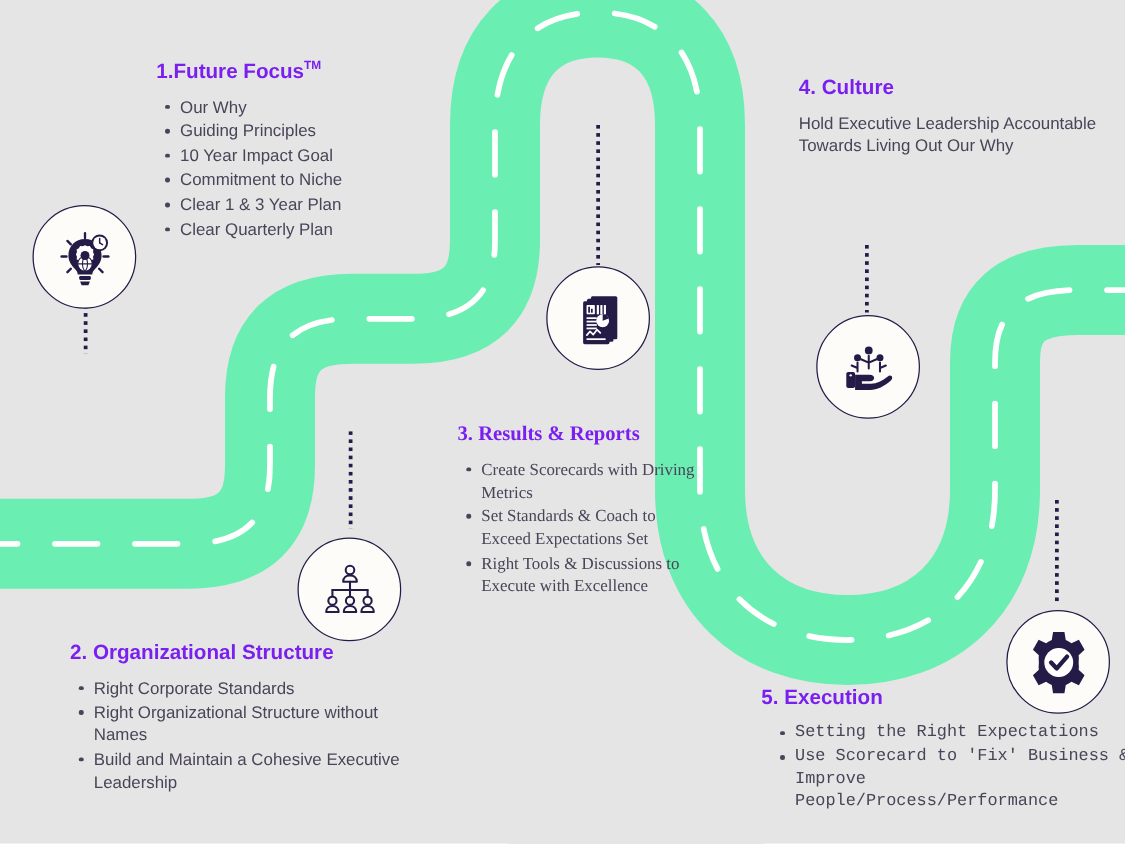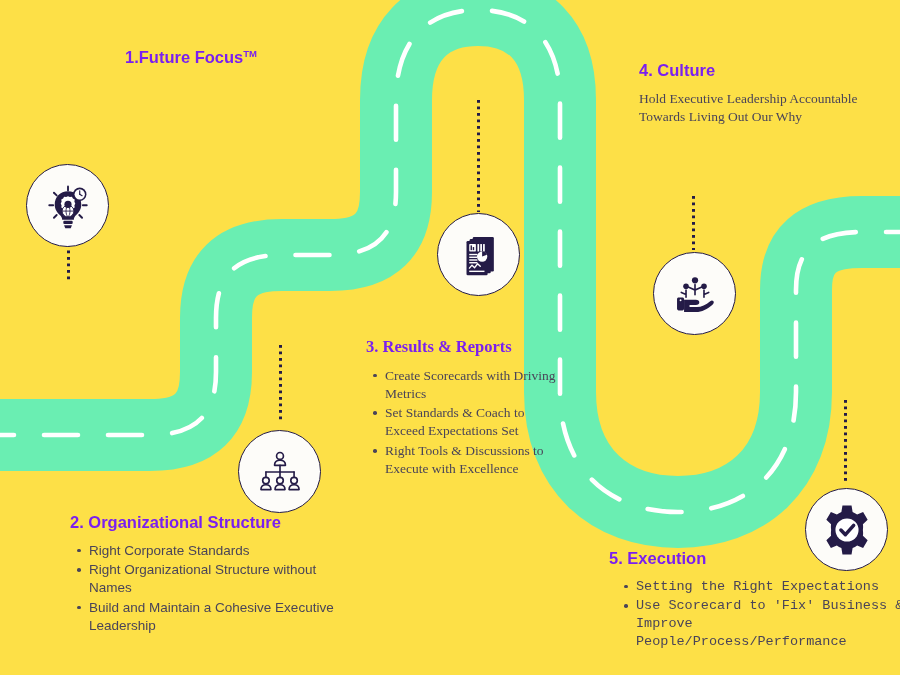--- a/index.html
+++ b/index.html
@@ -7,21 +7,21 @@
     padding: 0;
     background: #ffffff;
   }
   body {
     font-family: "Liberation Sans", sans-serif;
   }
   #canvas {
     position: relative;
     width: 900px;
     height: 675px;
-    background: #fde047;
+    background: #e5e5e5;
     overflow: hidden;
   }
   #road-layer {
     position: absolute;
     left: 0; top: 0;
     width: 900px;
     height: 675px;
   }
   .block {
     position: absolute;
@@ -38,21 +38,20 @@
   .block-title .tm {
     font-size: 9.5px;
     vertical-align: super;
     font-weight: bold;
   }
   .intro {
     color: #4a4458;
     font-size: 13.5px;
     line-height: 1.34;
     margin: 0 0 1px 0;
-    font-family: Liberation Serif, serif;
   }
   ul.bullets {
     margin: 0;
     padding: 0 0 0 19px;
     list-style: none;
     color: #4a4458;
     font-size: 13.5px;
     line-height: 1.34;
   }
   ul.bullets li {
@@ -258,23 +257,31 @@
                A21.6 21.6 0 0 1 25.6 11.4 Z" fill="#241b47"></path>
       <circle cx="32" cy="32" r="13.2" fill="#ffffff"></circle>
       <polyline points="25,32 30.2,37.4 39.6,26.6" fill="none" stroke="#241b47" stroke-width="4" stroke-linecap="round" stroke-linejoin="round"></polyline>
     </svg>
   </div>
 
   <div class="block" style="left:125px; top:47px; width:225px;">
     <div class="block-title">
       <span>1.</span><span>Future Focus</span><span class="tm">TM</span>
     </div>
-  </div>
-
-  <div class="block" style="left:70px; top:512px; width:290px;">
+    <ul class="bullets">
+      <li>Our Why</li>
+      <li>Guiding Principles</li>
+      <li>10 Year Impact Goal</li>
+      <li>Commitment to Niche</li>
+      <li>Clear 1 &amp; 3 Year Plan</li>
+      <li>Clear Quarterly Plan</li>
+    </ul>
+  </div>
+
+  <div class="block" style="left:56px; top:512px; width:290px;">
     <div class="block-title">
       <span>2.</span>
       <span>Organizational Structure</span>
     </div>
     <ul class="bullets">
       <li>Right Corporate Standards</li>
       <li>Right Organizational Structure without Names</li>
       <li>Build and Maintain a Cohesive Executive Leadership</li>
     </ul>
   </div>

